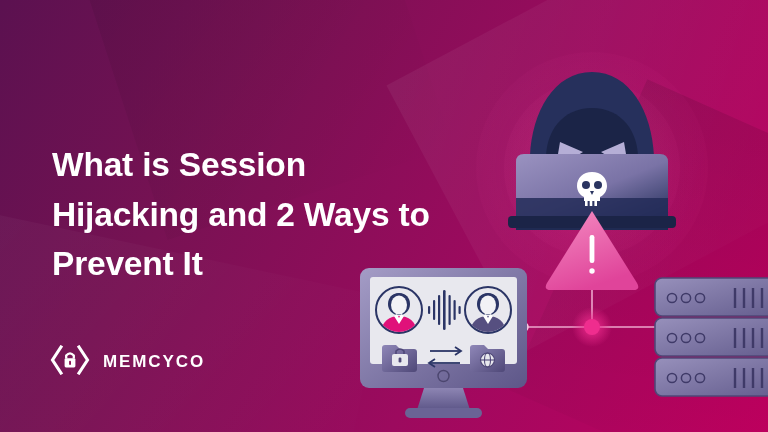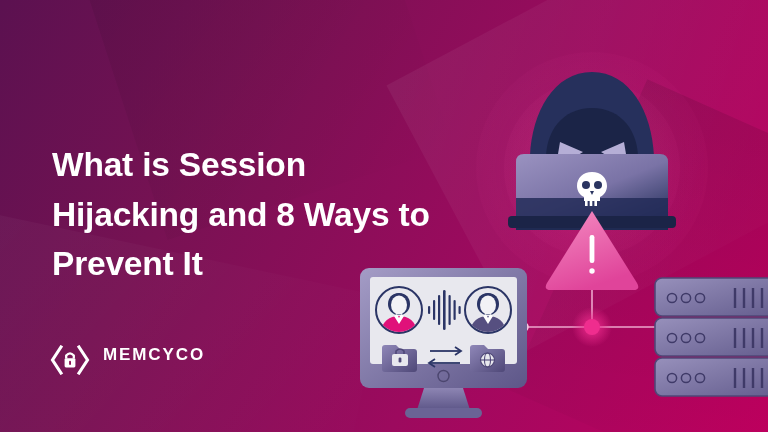--- a/index.html
+++ b/index.html
@@ -58,21 +58,21 @@
     line-height: 1.47;
     letter-spacing: -0.2px;
   }
 
   
   #logo {
     position: absolute;
     left: 50px;
     top: 345px;
     display: flex;
-    align-items: flex-start;
+    align-items: center;
     gap: 13px;
   }
   #logo-wordmark {
     color: #ffffff;
     font-size: 17px;
     font-weight: 700;
     letter-spacing: 1.9px;
   }
 
   
@@ -295,21 +295,21 @@
             <line x1="735" y1="368" x2="735" y2="388"></line>
             <line x1="744" y1="368" x2="744" y2="388"></line>
             <line x1="753" y1="368" x2="753" y2="388"></line>
             <line x1="762" y1="368" x2="762" y2="388"></line>
           </g>
         </g>
       </g>
     </svg>
   </div>
 
-  <h1 id="headline">What is Session Hijacking and 8 Ways to Prevent It</h1>
+  <h1 id="headline">What is Session Hijacking and 2 Ways to Prevent It</h1>
 
   <div id="logo">
     <span>
       <svg width="40" height="30" viewBox="0 0 40 30" xmlns="http://www.w3.org/2000/svg">
         <path d="M11 2 L2.5 15 L11 28" fill="none" stroke="#ffffff" stroke-width="3.1" stroke-linecap="square" stroke-linejoin="miter"></path>
         <path d="M29 2 L37.5 15 L29 28" fill="none" stroke="#ffffff" stroke-width="3.1" stroke-linecap="square" stroke-linejoin="miter"></path>
         <path d="M16.2 13.4 L16.2 10.6 Q20 6.2 23.8 10.6 L23.8 13.4" fill="none" stroke="#ffffff" stroke-width="2.3"></path>
         <rect x="14.6" y="13.2" width="10.8" height="9.2" rx="1.4" fill="#ffffff"></rect>
         <rect x="19.1" y="15.8" width="1.9" height="4.2" rx="0.9" fill="#8e1158"></rect>
       </svg>

